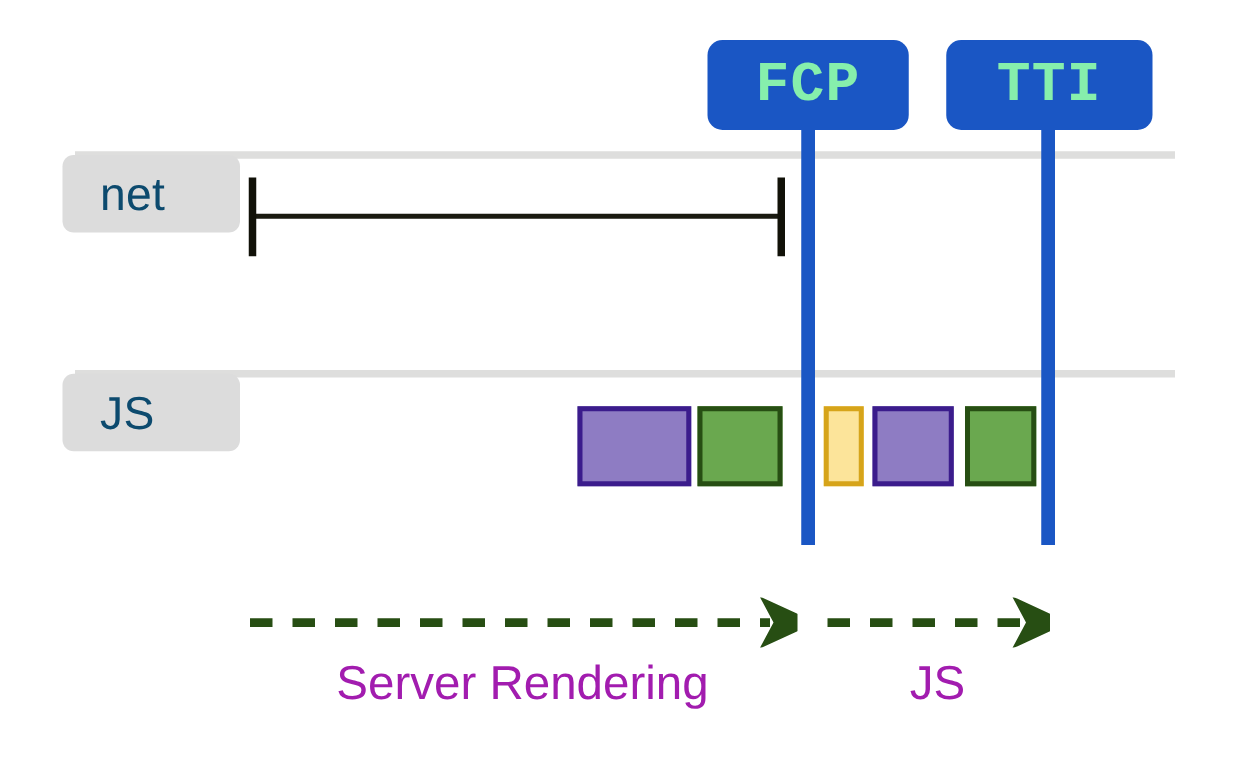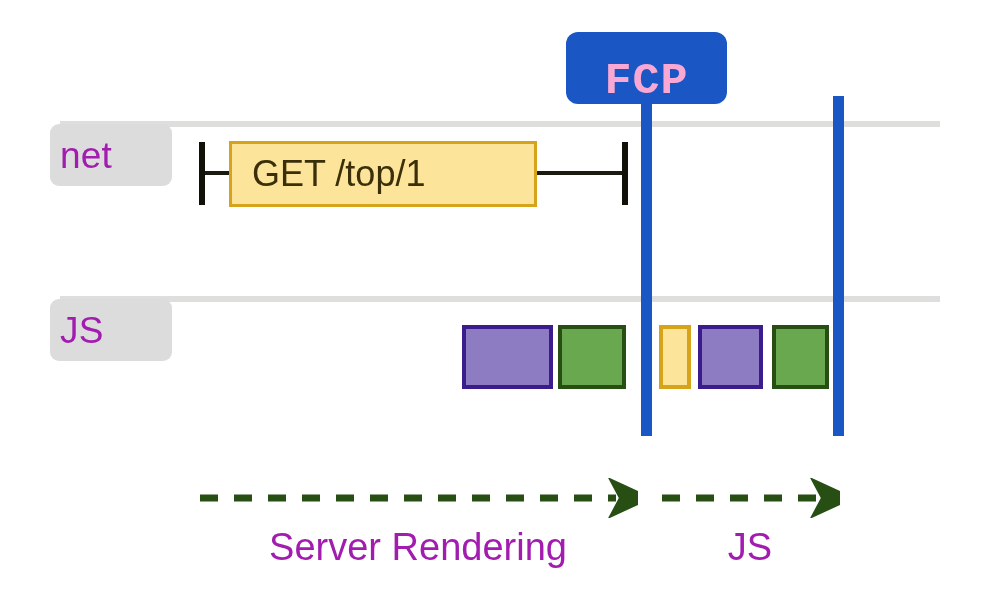--- a/index.html
+++ b/index.html
@@ -28,42 +28,42 @@
     background: #dededd;
   }
   #lane-rule-net { top: 121px; }
   #lane-rule-js  { top: 296px; }
 
   
   .lane-chip {
     position: absolute;
     background: #dcdcdc;
     border-radius: 9px;
-    color: #a21caf;
+    color: #0c4a6e;
     font-size: 37px;
     line-height: 1;
     display: flex;
     align-items: center;
-    padding-left: 10px;
+    padding-left: 30px;
     letter-spacing: 0.2px;
   }
   #lane-chip-net { left: 50px; top: 124px; width: 112px; height: 62px; }
   #lane-chip-js  { left: 50px; top: 299px; width: 112px; height: 62px; }
 
   
   .marker-badge {
     position: absolute;
     border-radius: 12px;
-    color: #f9a8d4;
+    color: #86efac;
     font-family: "Liberation Mono", "DejaVu Sans Mono", monospace;
     font-weight: bold;
     font-size: 45px;
     line-height: 1;
     display: flex;
-    align-items: flex-end;
+    align-items: center;
     justify-content: center;
     letter-spacing: 1px;
   }
   #marker-badge-fcp { left: 566px; top: 32px; width: 161px; height: 72px; }
   #marker-badge-tti { left: 757px; top: 32px; width: 165px; height: 72px; }
 
   .marker-line {
     position: absolute;
     width: 11px;
     top: 96px;
@@ -150,27 +150,27 @@
   <div class="lane-chip" id="lane-chip-js">
     <span>JS</span>
   </div>
 
   <div class="marker-line" id="marker-line-fcp" style="background: rgb(26, 86, 196); left: 641px;"></div>
   <div class="marker-line" id="marker-line-tti" style="background: rgb(26, 86, 196); left: 833px;"></div>
 
   <div class="marker-badge" id="marker-badge-fcp" style="background: rgb(26, 86, 196);">
     <span>FCP</span>
   </div>
+  <div class="marker-badge" id="marker-badge-tti" style="background: rgb(26, 86, 196);">
+    <span>TTI</span>
+  </div>
 
   <div id="net-whisker-line"></div>
   <div class="whisker-cap" id="net-whisker-cap-start"></div>
   <div class="whisker-cap" id="net-whisker-cap-end"></div>
-  <div id="net-request-bar">
-    <span>GET /top/1</span>
-  </div>
 
   <div id="js-task-layer">
       <div class="js-task purple" style="left: 462px; width: 91px;"></div>
       <div class="js-task green" style="left: 558px; width: 68px;"></div>
       <div class="js-task yellow" style="left: 659px; width: 32px;"></div>
       <div class="js-task purple" style="left: 698px; width: 65px;"></div>
       <div class="js-task green" style="left: 772px; width: 57px;"></div>
     </div>
 
   <svg class="phase-arrow" id="phase-arrow-server" viewBox="0 0 440 40" preserveAspectRatio="none">

